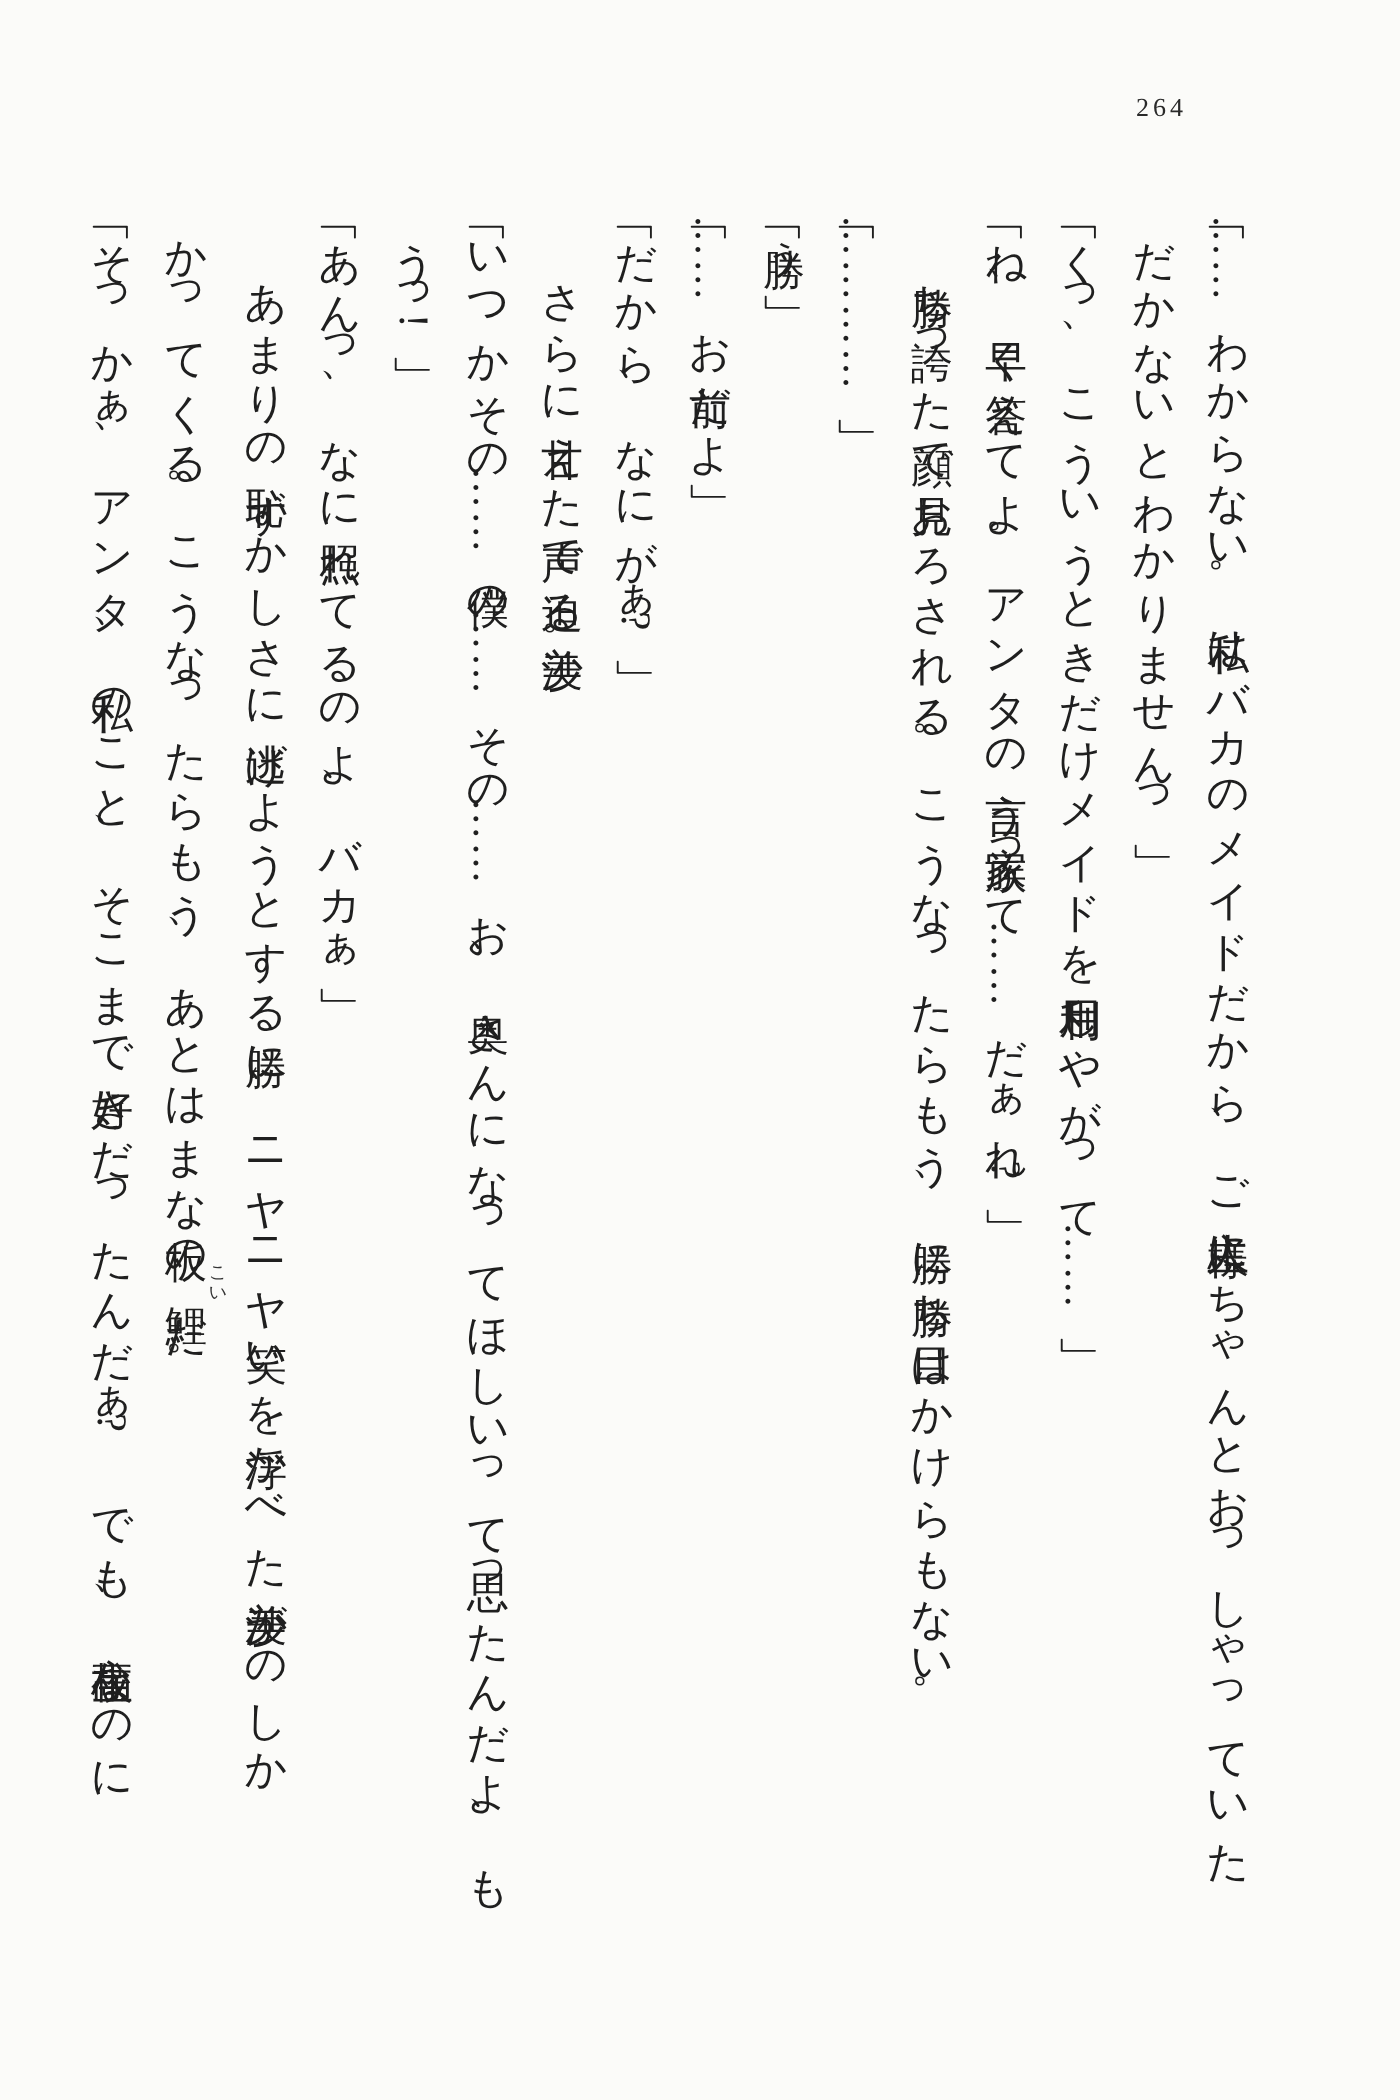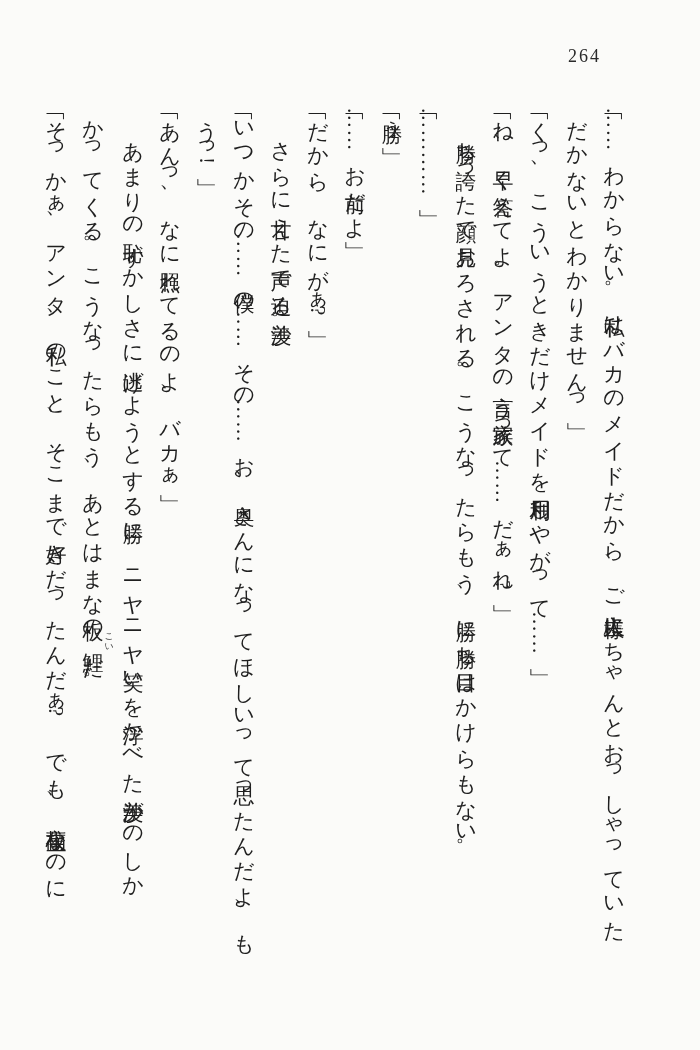--- a/index.html
+++ b/index.html
@@ -11,21 +11,21 @@
     width: 700px;
     height: 1050px;
     background: #fbfbf9;
     overflow: hidden;
     font-family: "Liberation Serif", "DejaVu Serif", serif;
   }
   .page-number {
     position: absolute;
     top: 46px;
     left: 568px;
-    font-size: 18px;
+    font-size: 13px;
     letter-spacing: 2px;
     color: #2a2a2a;
   }
   .text-block {
     position: absolute;
     top: 106px;
     right: 68px;
     height: 852px;
     writing-mode: vertical-rl;
     -webkit-writing-mode: vertical-rl;

